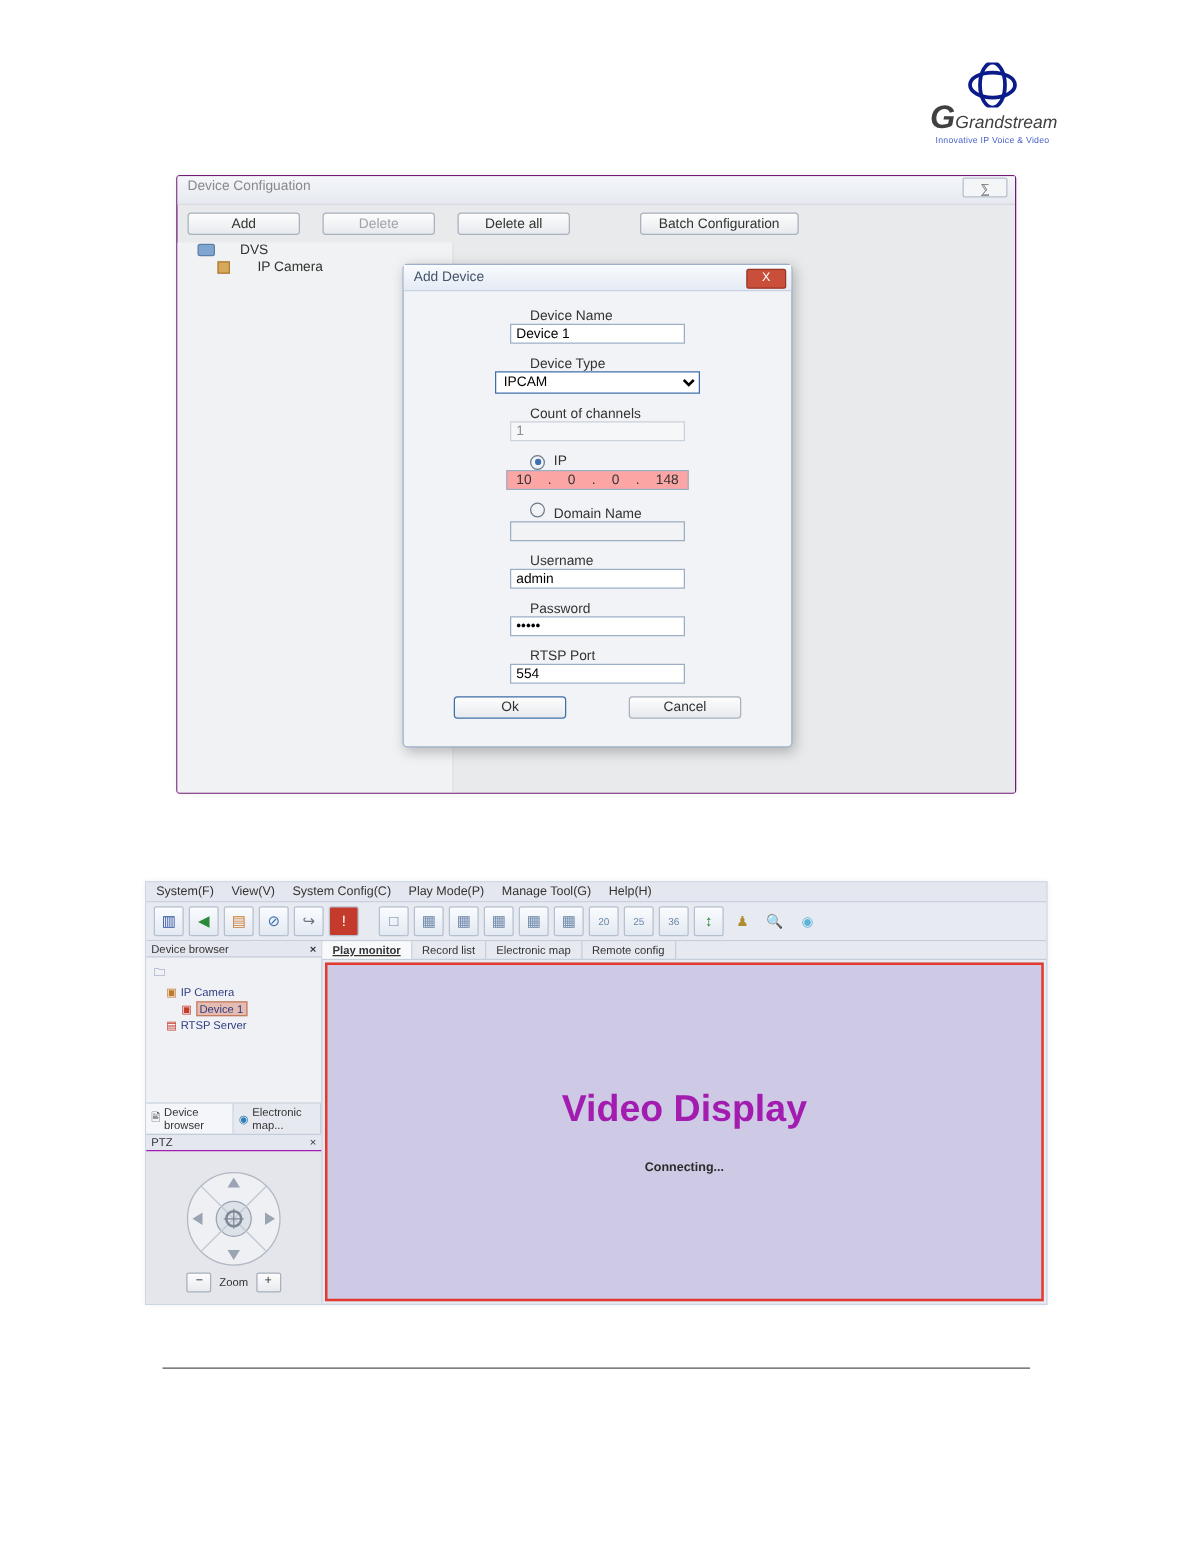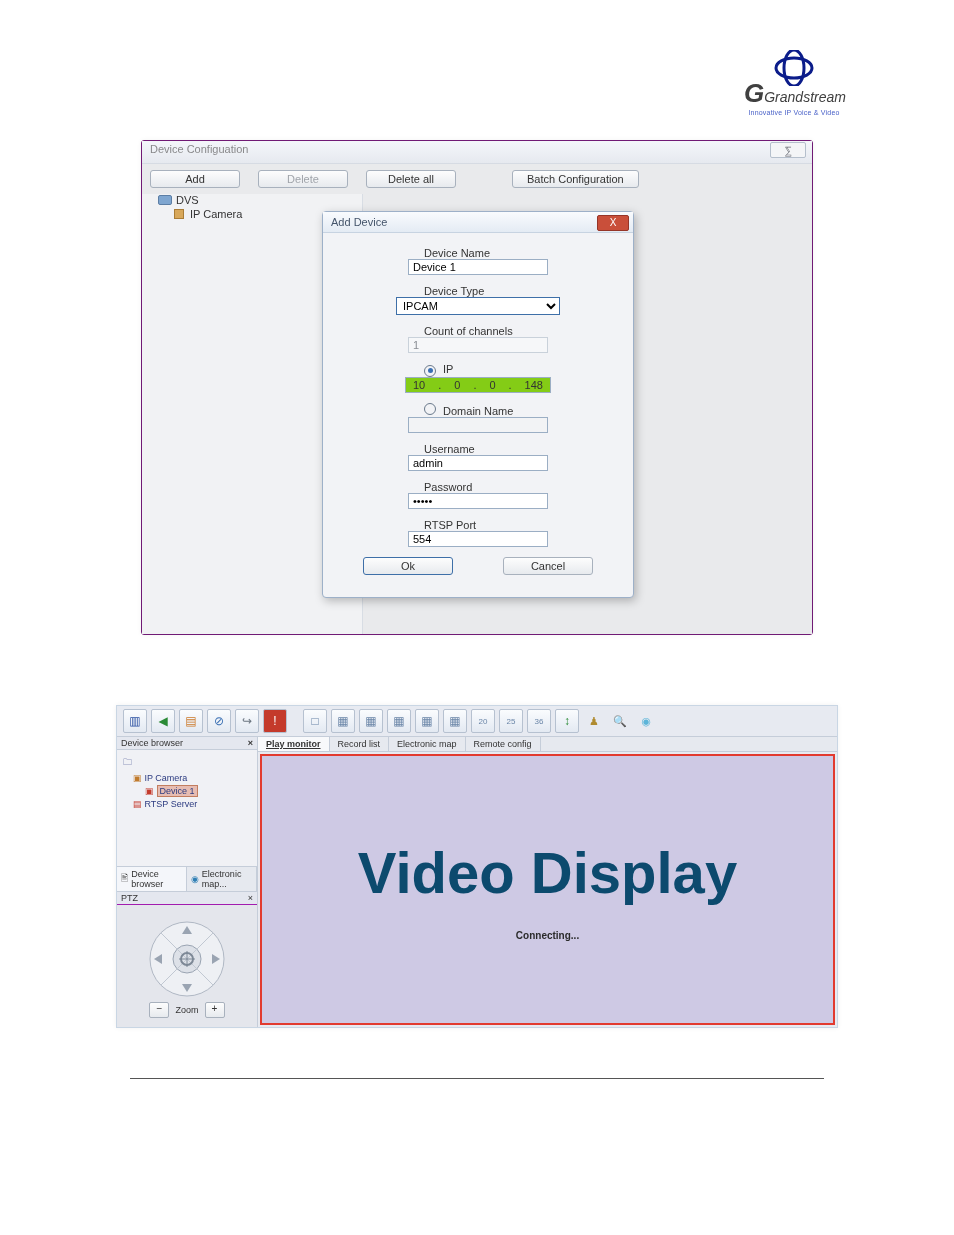--- a/index.html
+++ b/index.html
@@ -76,21 +76,21 @@
   color: #333;
   cursor: pointer;
 }
 .btn.disabled { color: #a0a4aa; }
 .tree1 {
   position: absolute;
   top: 52px; left: 10px;
   width: 210px;
   font-size: 11px;
 }
-.tree1 .node { padding: 1px 0 1px 6px; display: flex; align-items: center; gap: 4px; }
+.tree1 .node { padding: 1px 0 1px 6px; display: flex; align-items: center; gap: 20px; }
 .tree1 .sub { margin-left: 16px; }
 .shot1-body {
   display: flex;
 }
 .shot1-left {
   width: 220px;
   height: 440px;
   background: #f1f2f4;
   border-right: 1px solid #d8dde4;
 }
@@ -148,21 +148,21 @@
   border: 1px solid #3e6fa8;
   padding: 1px 2px;
   font-size: 11px;
   background: #fff;
 }
 .row .ipbox {
   width: 130px;
   border: 1px solid #9baec4;
   padding: 1px 7px;
   font-size: 11px;
-  background: #84cc16;
+  background: #fca5a5;
   display: flex;
   justify-content: space-between;
 }
 .row .chbox {
   width: 130px;
   border: 1px solid #c9d1da;
   padding: 1px 4px;
   font-size: 11px;
   background: #f6f7f9;
   color: #8a8e94;
@@ -235,21 +235,21 @@
 .video {
   flex: 1;
   margin: 2px;
   border: 2px solid #e23a2f;
   background: #cec9e4;
   display: flex;
   flex-direction: column;
   align-items: center;
   justify-content: center;
 }
-.video-big { color: #0c4a6e; font-size: 58px; font-weight: bold; font-family: Arial, sans-serif; }
+.video-big { color: #a21caf; font-size: 30px; font-weight: bold; font-family: Arial, sans-serif; }
 .video-status { color: #2b2b2b; font-size: 10px; font-weight: bold; margin-top: 24px; }
 
 .footer-line { margin: 50px 70px 0 70px; border-top: 1px solid #555; }
 
 
 .ico-dvs { width: 12px; height: 8px; background: #7fa6d0; border: 1px solid #5c7ea5; border-radius: 2px; display: inline-block; }
 .ico-cam { width: 12px; height: 10px; display: inline-flex; align-items: center; }
 .ico-cam::before { content: ""; width: 8px; height: 8px; background: #d8a85a; border: 1px solid #aa7d36; display: inline-block; }
 .radio { width: 10px; height: 10px; border: 1px solid #6b7a8c; border-radius: 50%; display: inline-flex; align-items: center; justify-content: center; margin-right: 4px; }
 .radio.on::after { content: ""; width: 5px; height: 5px; background: #3a6fb3; border-radius: 50%; }
@@ -353,20 +353,28 @@
         </div>
         <div class="dlg-btns">
           <div class="btn" style="border-color:#3e6fa8">Ok</div>
           <div class="btn">Cancel</div>
         </div>
       </div>
     </div>
   </div>
 
   <div class="shot2">
+    <div class="menubar">
+      <span class="mi">System(F)</span>
+      <span class="mi">View(V)</span>
+      <span class="mi">System Config(C)</span>
+      <span class="mi">Play Mode(P)</span>
+      <span class="mi">Manage Tool(G)</span>
+      <span class="mi">Help(H)</span>
+    </div>
     <div class="iconbar">
       <div class="ic" style="color:#2a4fa1">▥</div>
       <div class="ic" style="color:#2a8a36">◀</div>
       <div class="ic" style="color:#cc7a2b">▤</div>
       <div class="ic" style="color:#3a6fb3">⊘</div>
       <div class="ic" style="color:#6b7580">↪</div>
       <div class="ic" style="background:#c43a2b;color:#fff">!</div>
       <div style="width:8px"></div>
       <div class="ic" style="color:#6b86a8">□</div>
       <div class="ic" style="color:#6b86a8">▦</div>

